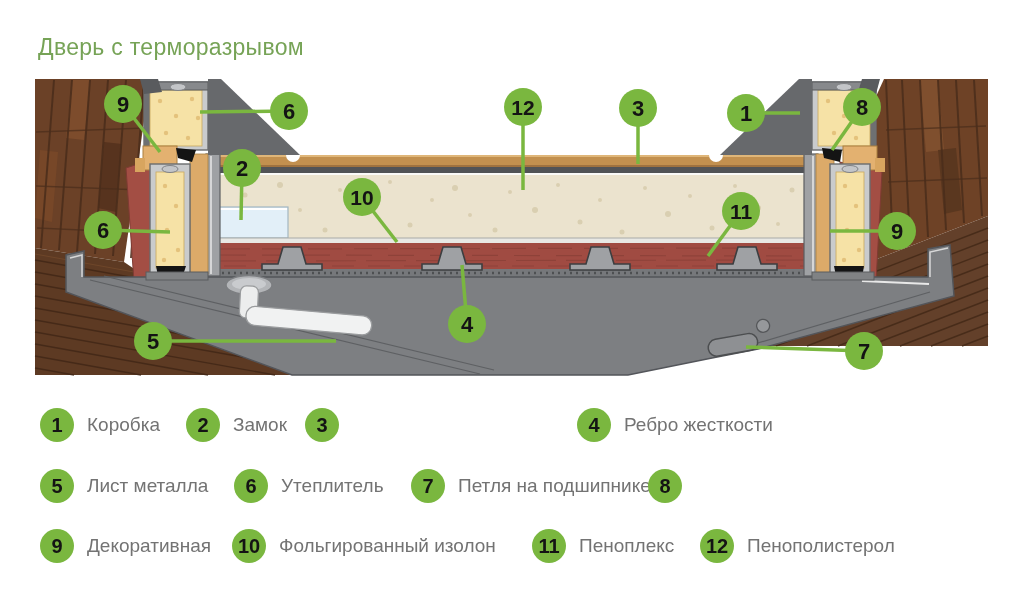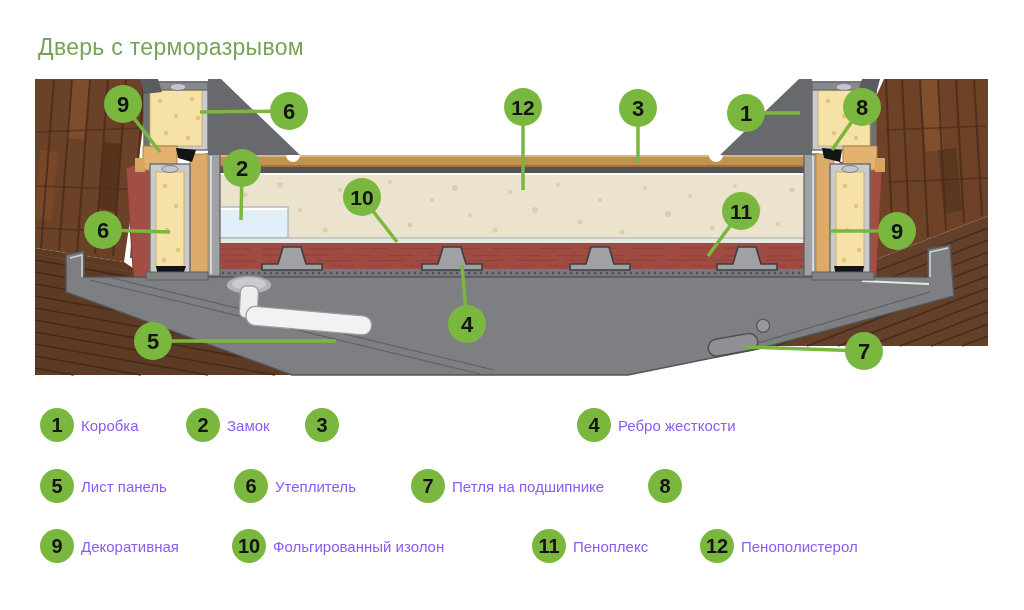--- a/index.html
+++ b/index.html
@@ -6,21 +6,21 @@
   .page{position:relative;width:1024px;height:610px;background:#fff;overflow:hidden;
         font-family:"Liberation Sans","DejaVu Sans",sans-serif;padding-left:46px;}
   .title{position:absolute;left:38px;top:34px;font-size:23px;font-weight:400;
          letter-spacing:.3px;color:#76a356;}
   .diagram{position:absolute;left:0;top:0;width:1024px;height:395px;}
   .legend{position:absolute;left:0;top:395px;width:1024px;height:215px;}
   .lg{position:absolute;display:flex;align-items:center;}
   .dot{width:34px;height:34px;border-radius:50%;background:#7ab73f;color:#141414;
        font-size:20px;font-weight:700;display:flex;align-items:center;justify-content:center;
        flex:0 0 34px;}
-  .lbl{margin-left:7px;font-size:15px;color:#8b5cf6;}
+  .lbl{margin-left:13px;font-size:19px;color:#737373;}
   svg text.cnum{font-family:"Liberation Sans","DejaVu Sans",sans-serif;font-weight:700;fill:#141414;}
 </style>
 </head>
 <body>
 
 <div class="page">
 
   <div class="title">Дверь с терморазрывом</div>
 
   <svg class="diagram" viewBox="0 0 1024 395">
@@ -361,21 +361,21 @@
       </div>
     <div class="lg" style="left:305px;top:13px">
         <span class="dot">3</span>
       </div>
     <div class="lg" style="left:577px;top:13px">
         <span class="dot">4</span>
         <span class="lbl">Ребро жесткости</span>
       </div>
     <div class="lg" style="left:40px;top:74px">
         <span class="dot">5</span>
-        <span class="lbl">Лист панель</span>
+        <span class="lbl">Лист металла</span>
       </div>
     <div class="lg" style="left:234px;top:74px">
         <span class="dot">6</span>
         <span class="lbl">Утеплитель</span>
       </div>
     <div class="lg" style="left:411px;top:74px">
         <span class="dot">7</span>
         <span class="lbl">Петля на подшипнике</span>
       </div>
     <div class="lg" style="left:648px;top:74px">

